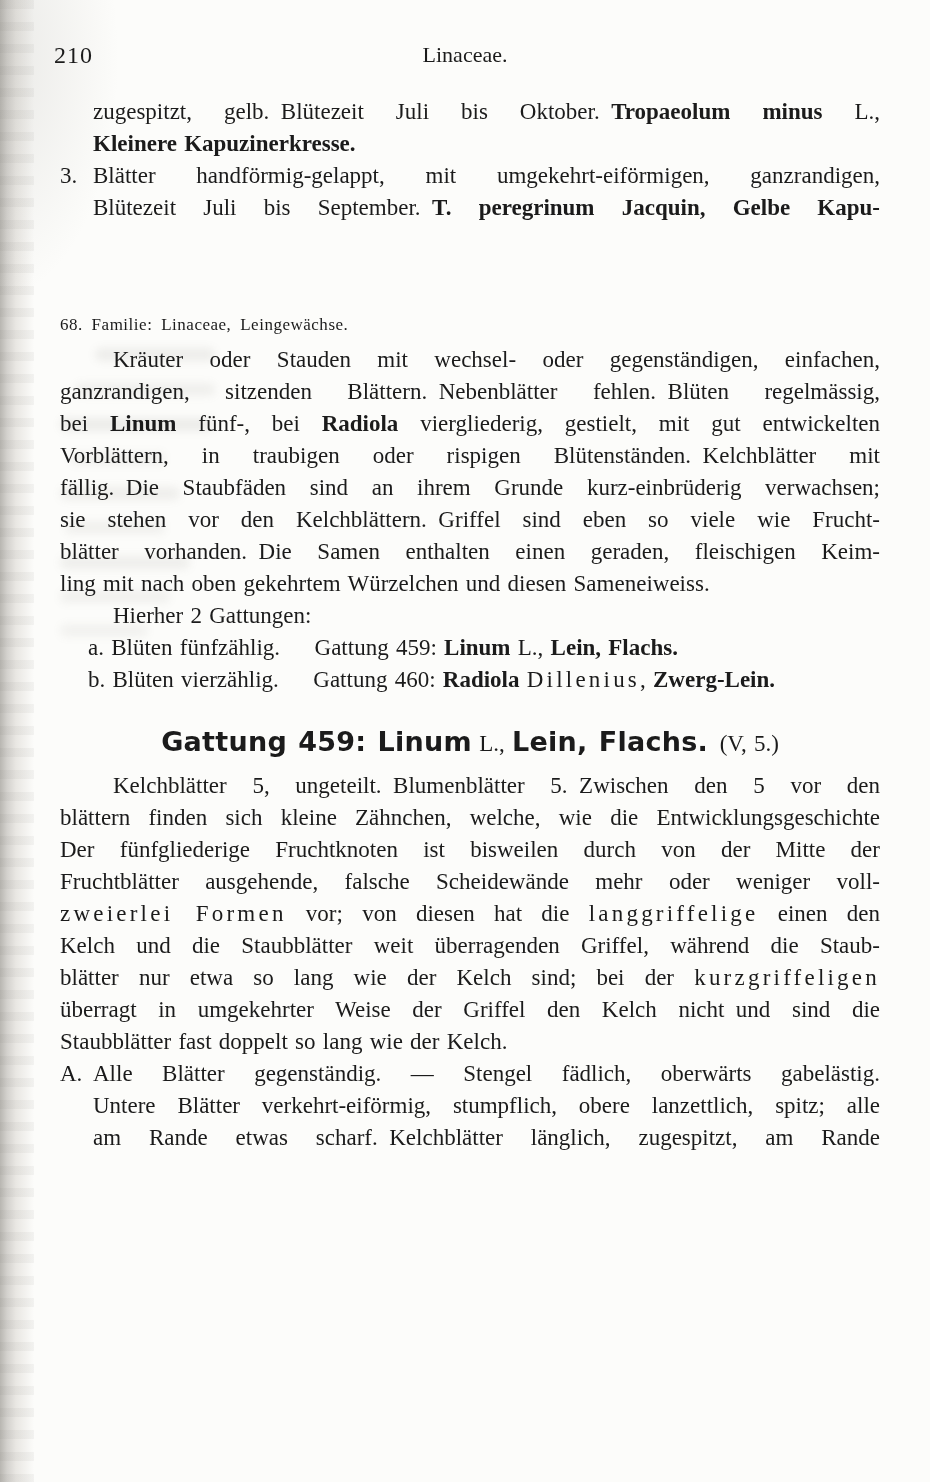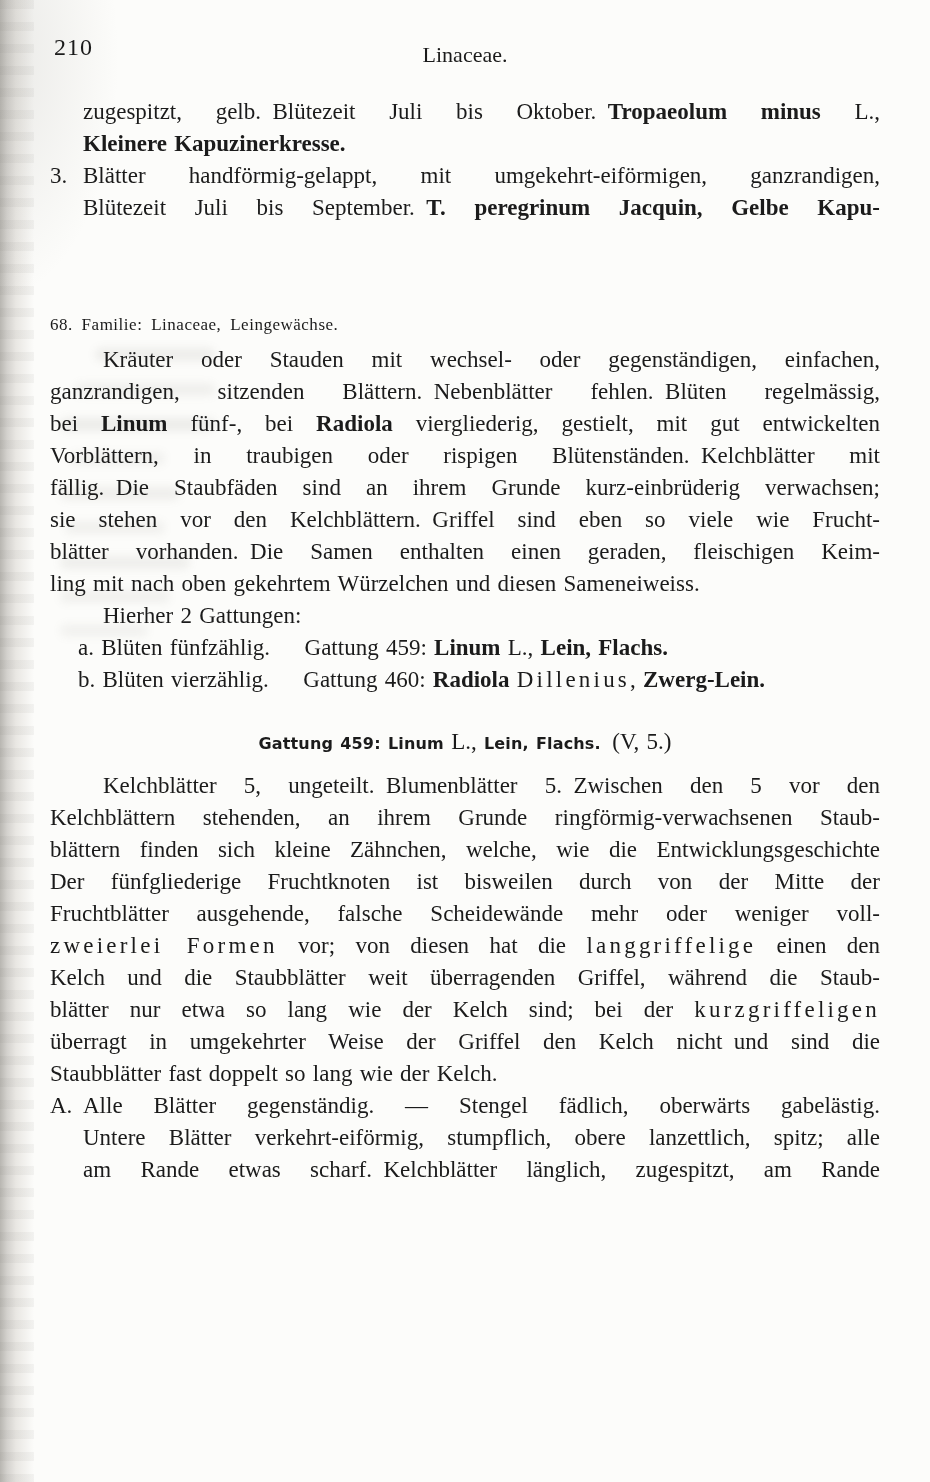--- a/index.html
+++ b/index.html
@@ -31,37 +31,37 @@
   
   .ghost{position:absolute;left:0;top:0;pointer-events:none;}
   .ghost div{
     position:absolute;height:13px;border-radius:6px;
     background:#8f8d86;filter:blur(4px);
   }
   .page-header{
     position:relative;height:30px;padding-top:40px;
     font-size:24px;line-height:30px;
   }
-  .page-number{position:absolute;left:4px;top:32px;letter-spacing:1px;}
+  .page-number{position:absolute;left:4px;top:40px;letter-spacing:1px;}
   .running-header{
     position:absolute;left:50%;top:40px;transform:translateX(-50%);
     font-size:22px;
   }
-  .block{position:relative;}
+  .block{position:relative;margin-left:10px;}
   .line{
     font-size:23px;line-height:32px;word-spacing:1.5px;
     white-space:nowrap;
   }
   .line.just{text-align:justify;text-align-last:justify;white-space:normal;}
   .line.ind{padding-left:53px;}
   .line.ab{padding-left:28px;}
   .s-n{font-weight:normal;}
   .s-b{font-weight:bold;}
   .s-sp{letter-spacing:0.14em;}
-  .s-bs{font-family:"DejaVu Sans","Liberation Sans",sans-serif;font-weight:bold;font-size:16px;letter-spacing:.01em;}
+  .s-bs{font-family:"DejaVu Sans","Liberation Sans",sans-serif;font-weight:bold;font-size:27px;letter-spacing:.01em;}
   .item{display:flex;}
   .item .marker{flex:none;width:33px;font-size:23px;line-height:32px;}
   .item .item-content{flex:1;min-width:0;}
   .continuation-paragraph{margin-top:26px;}
   .family-heading{margin-top:84px;}
   .family-heading .line{
     text-align:left;font-weight:bold;font-size:17px;line-height:34px;
     letter-spacing:.03em;word-spacing:.24em;
   }
   .family-description{margin-top:2px;}
@@ -122,21 +122,20 @@
         <div class="line"><span class="s-n">ling mit nach oben gekehrtem Würzelchen und diesen Sameneiweiss.</span></div>
         <div class="line ind"><span class="s-n">Hierher 2 Gattungen:</span></div>
         <div class="line ab"><span class="s-n">a. Blüten fünfzählig.  Gattung 459: </span><span class="s-b">Linum</span><span class="s-n"> L., </span><span class="s-b">Lein, Flachs.</span></div>
         <div class="line ab"><span class="s-n">b. Blüten vierzählig.  Gattung 460: </span><span class="s-b">Radiola</span><span class="s-n"> </span><span class="s-sp">Dillenius</span><span class="s-n">, </span><span class="s-b">Zwerg-Lein.</span></div>
       </div>
       <div class="block genus-heading">
         <div class="line"><span class="s-bs">Gattung 459: Linum</span><span class="s-n"> L., </span><span class="s-bs">Lein, Flachs.</span><span class="s-n"> (V, 5.)</span></div>
       </div>
       <div class="block genus-description">
         <div class="line just ind"><span class="s-n">Kelchblätter 5, ungeteilt. Blumenblätter 5. Zwischen den 5 vor den</span></div>
-        <div class="line just"><span class="s-n">Kelchblättern stehenden, an ihrem Grunde ringförmig-verwachsenen Staub-</span></div>
         <div class="line just"><span class="s-n">blättern finden sich kleine Zähnchen, welche, wie die Entwicklungsgeschichte</span></div>
         <div class="line just"><span class="s-n">Der fünfgliederige Fruchtknoten ist bisweilen durch von der Mitte der</span></div>
         <div class="line just"><span class="s-n">Fruchtblätter ausgehende, falsche Scheidewände mehr oder weniger voll-</span></div>
         <div class="line just"><span class="s-sp">zweierlei Formen</span><span class="s-n"> vor; von diesen hat die </span><span class="s-sp">langgriffelige</span><span class="s-n"> einen den</span></div>
         <div class="line just"><span class="s-n">Kelch und die Staubblätter weit überragenden Griffel, während die Staub-</span></div>
         <div class="line just"><span class="s-n">blätter nur etwa so lang wie der Kelch sind; bei der </span><span class="s-sp">kurzgriffeligen</span></div>
         <div class="line just"><span class="s-n">überragt in umgekehrter Weise der Griffel den Kelch nicht und sind die</span></div>
         <div class="line"><span class="s-n">Staubblätter fast doppelt so lang wie der Kelch.</span></div>
       </div>
       <div class="block item-A item">

